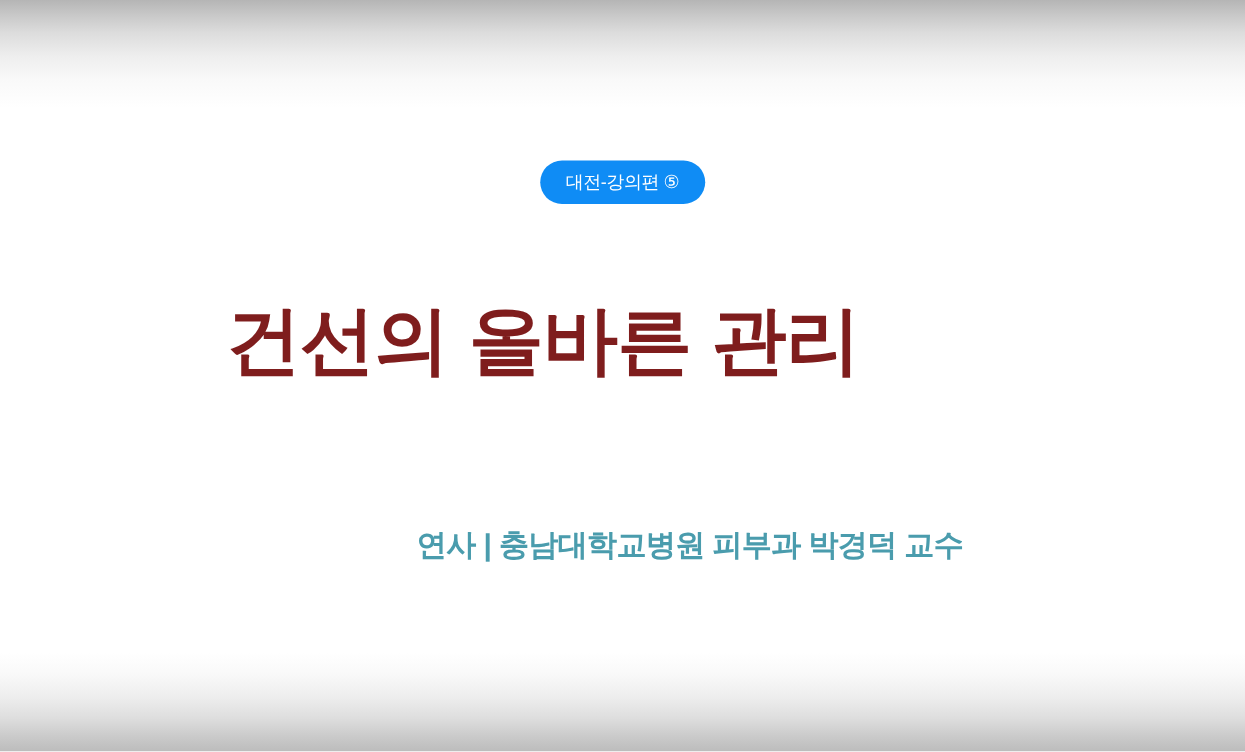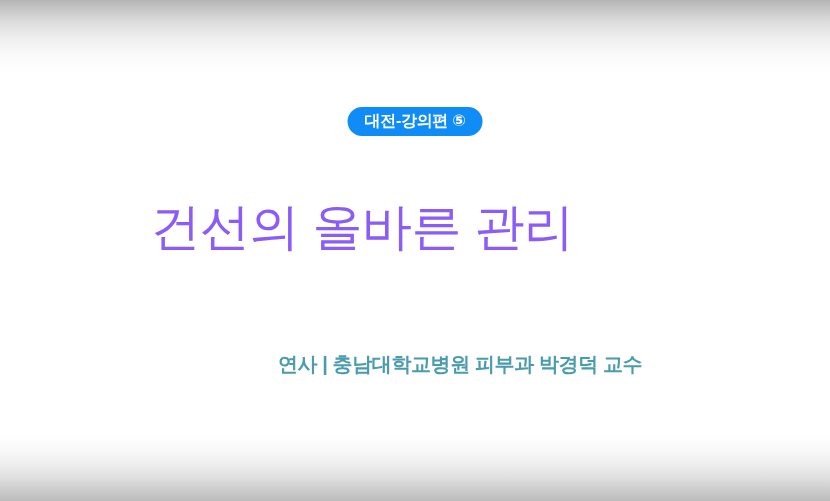--- a/index.html
+++ b/index.html
@@ -79,38 +79,38 @@
     display: flex;
     align-items: center;
     justify-content: center;
     gap: 4px;
     background: #0f8cf5;
     border-radius: 15px;
     white-space: nowrap;
   }
   .badge-text {
     color: #ffffff;
-    font-size: 16px;
-    font-weight: bold;
+    font-size: 12px;
+    font-weight: normal;
     letter-spacing: -0.3px;
     line-height: 1;
     position: relative;
     top: -1px;
   }
 
   
   .title {
     position: absolute;
     top: 199px;
     left: 0;
     width: 724px;
     text-align: center;
-    color: #8b5cf6;
+    color: #7f1d1d;
     font-size: 50px;
-    font-weight: normal;
+    font-weight: bold;
     letter-spacing: -0.5px;
     line-height: 1.15;
     white-space: nowrap;
   }
 
   
   .speaker {
     position: absolute;
     top: 352px;
     left: 0;

